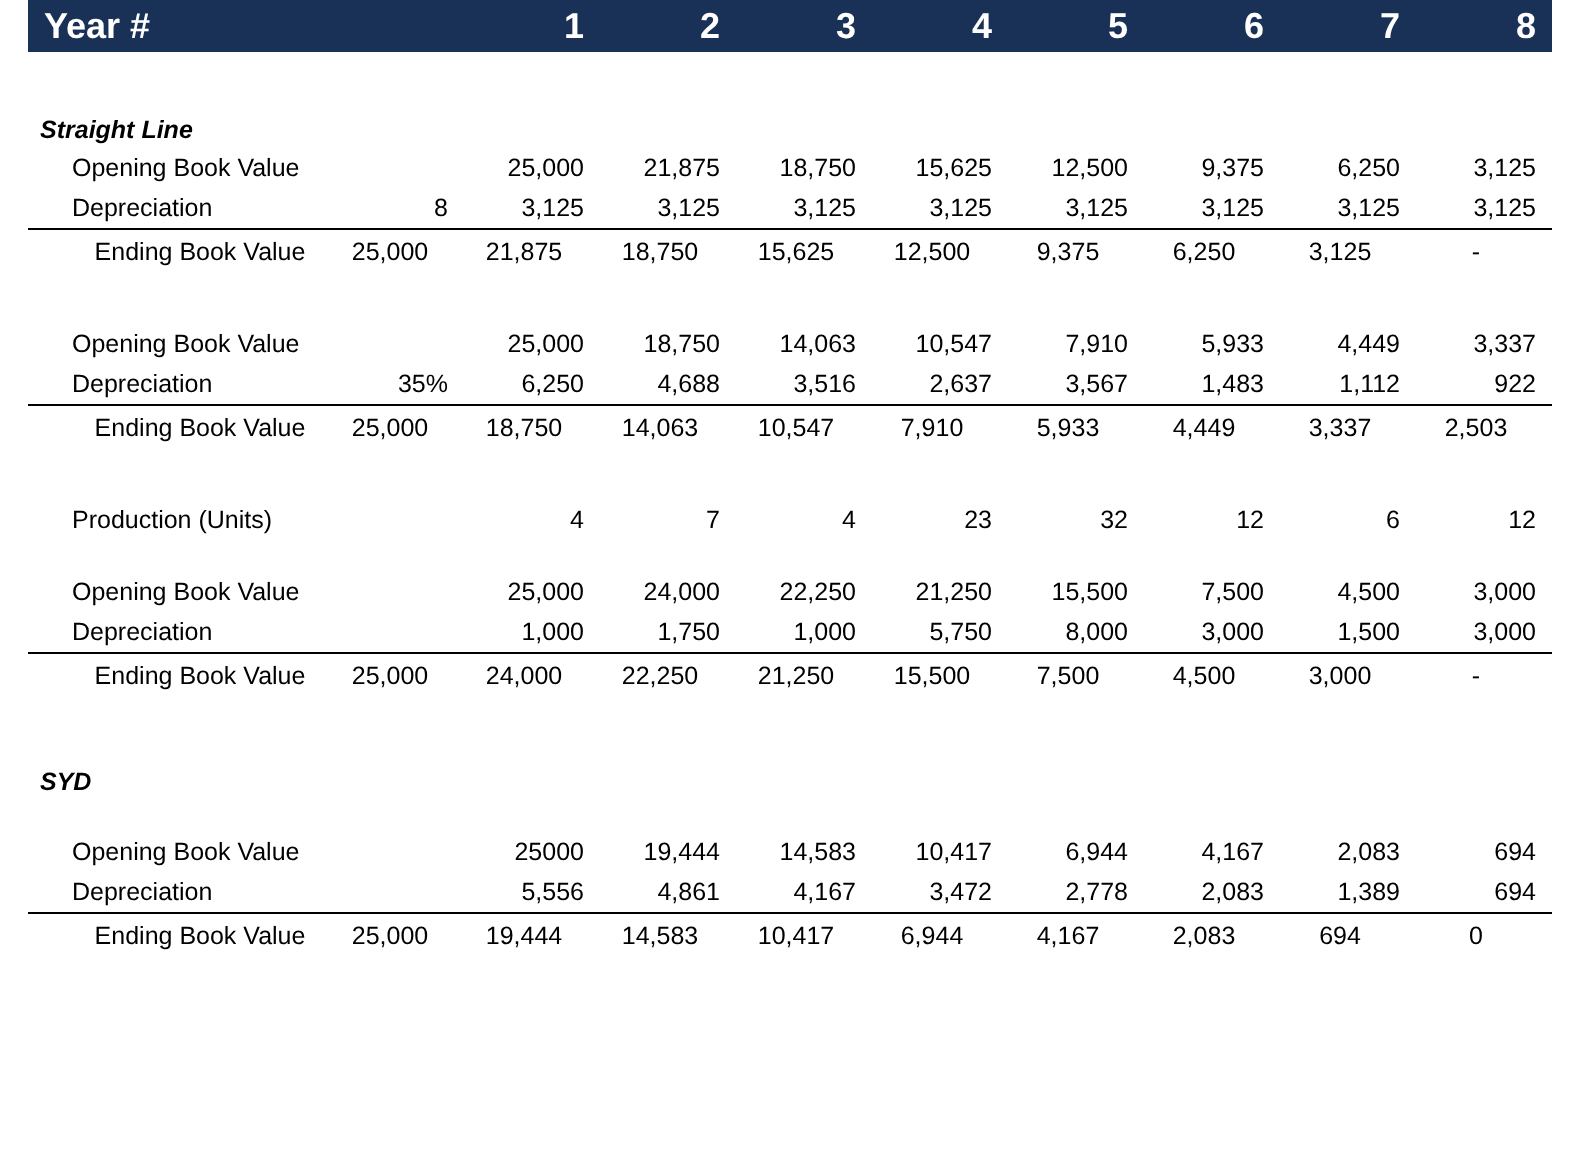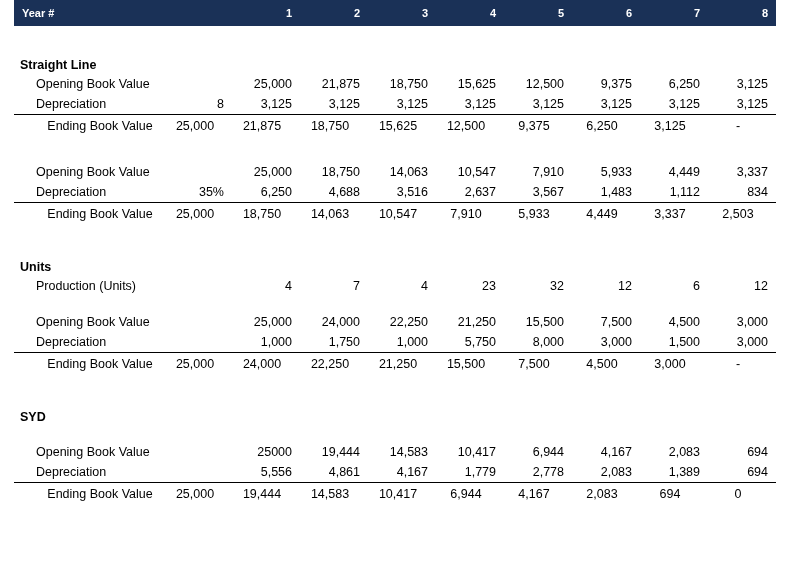--- a/index.html
+++ b/index.html
@@ -35,21 +35,21 @@
   
   col.c-label { width: 152px; }
   col.c-base  { width: 66px; }
   col.c-yr    { width: 68px; }
 
   
   tr.header-row th {
     background: #1a3157;
     color: #ffffff;
     font-weight: bold;
-    font-size: 11px;
+    font-size: 18px;
     height: 26px;
     padding: 0 8px 0 0;
     text-align: right;
     vertical-align: middle;
     white-space: nowrap;
     border: none;
   }
   tr.header-row th.head-label {
     text-align: left;
     padding-left: 8px;
@@ -71,20 +71,21 @@
     text-align: left;
     padding-left: 22px;
     padding-right: 0;
   }
 
   
   tr.section-row td {
     height: 24px;
     vertical-align: bottom;
     padding-bottom: 2px;
+    font-style: italic;
   }
   tr.section-row td.section-title {
     text-align: left;
     padding-left: 6px;
     font-weight: bold;
     font-size: 12.5px;
   }
 
   
   tr.total-row td {
@@ -189,40 +190,37 @@
         <tr>
           <td class="label">Depreciation</td>
           <td>35%</td>
           <td>6,250</td>
           <td>4,688</td>
           <td>3,516</td>
           <td>2,637</td>
           <td>3,567</td>
           <td>1,483</td>
           <td>1,112</td>
-          <td>834</td>
+          <td>922</td>
         </tr>
         <tr class="total-row">
           <td class="label" style="border-top-color: rgb(0, 0, 0);">Ending Book Value</td>
           <td style="border-top-color: rgb(0, 0, 0);">25,000</td>
           <td style="border-top-color: rgb(0, 0, 0);">18,750</td>
           <td style="border-top-color: rgb(0, 0, 0);">14,063</td>
           <td style="border-top-color: rgb(0, 0, 0);">10,547</td>
           <td style="border-top-color: rgb(0, 0, 0);">7,910</td>
           <td style="border-top-color: rgb(0, 0, 0);">5,933</td>
           <td style="border-top-color: rgb(0, 0, 0);">4,449</td>
           <td style="border-top-color: rgb(0, 0, 0);">3,337</td>
           <td style="border-top-color: rgb(0, 0, 0);">2,503</td>
         </tr>
         <tr class="spacer-lg">
           <td colspan="10"></td>
         </tr>
-        <tr class="section-row">
-          <td class="section-title" colspan="10">Units</td>
-        </tr>
         <tr>
           <td class="label">Production (Units)</td>
           <td></td>
           <td>4</td>
           <td>7</td>
           <td>4</td>
           <td>23</td>
           <td>32</td>
           <td>12</td>
           <td>6</td>
@@ -287,21 +285,21 @@
           <td>4,167</td>
           <td>2,083</td>
           <td>694</td>
         </tr>
         <tr>
           <td class="label">Depreciation</td>
           <td></td>
           <td>5,556</td>
           <td>4,861</td>
           <td>4,167</td>
-          <td>1,779</td>
+          <td>3,472</td>
           <td>2,778</td>
           <td>2,083</td>
           <td>1,389</td>
           <td>694</td>
         </tr>
         <tr class="total-row">
           <td class="label" style="border-top-color: rgb(0, 0, 0);">Ending Book Value</td>
           <td style="border-top-color: rgb(0, 0, 0);">25,000</td>
           <td style="border-top-color: rgb(0, 0, 0);">19,444</td>
           <td style="border-top-color: rgb(0, 0, 0);">14,583</td>

